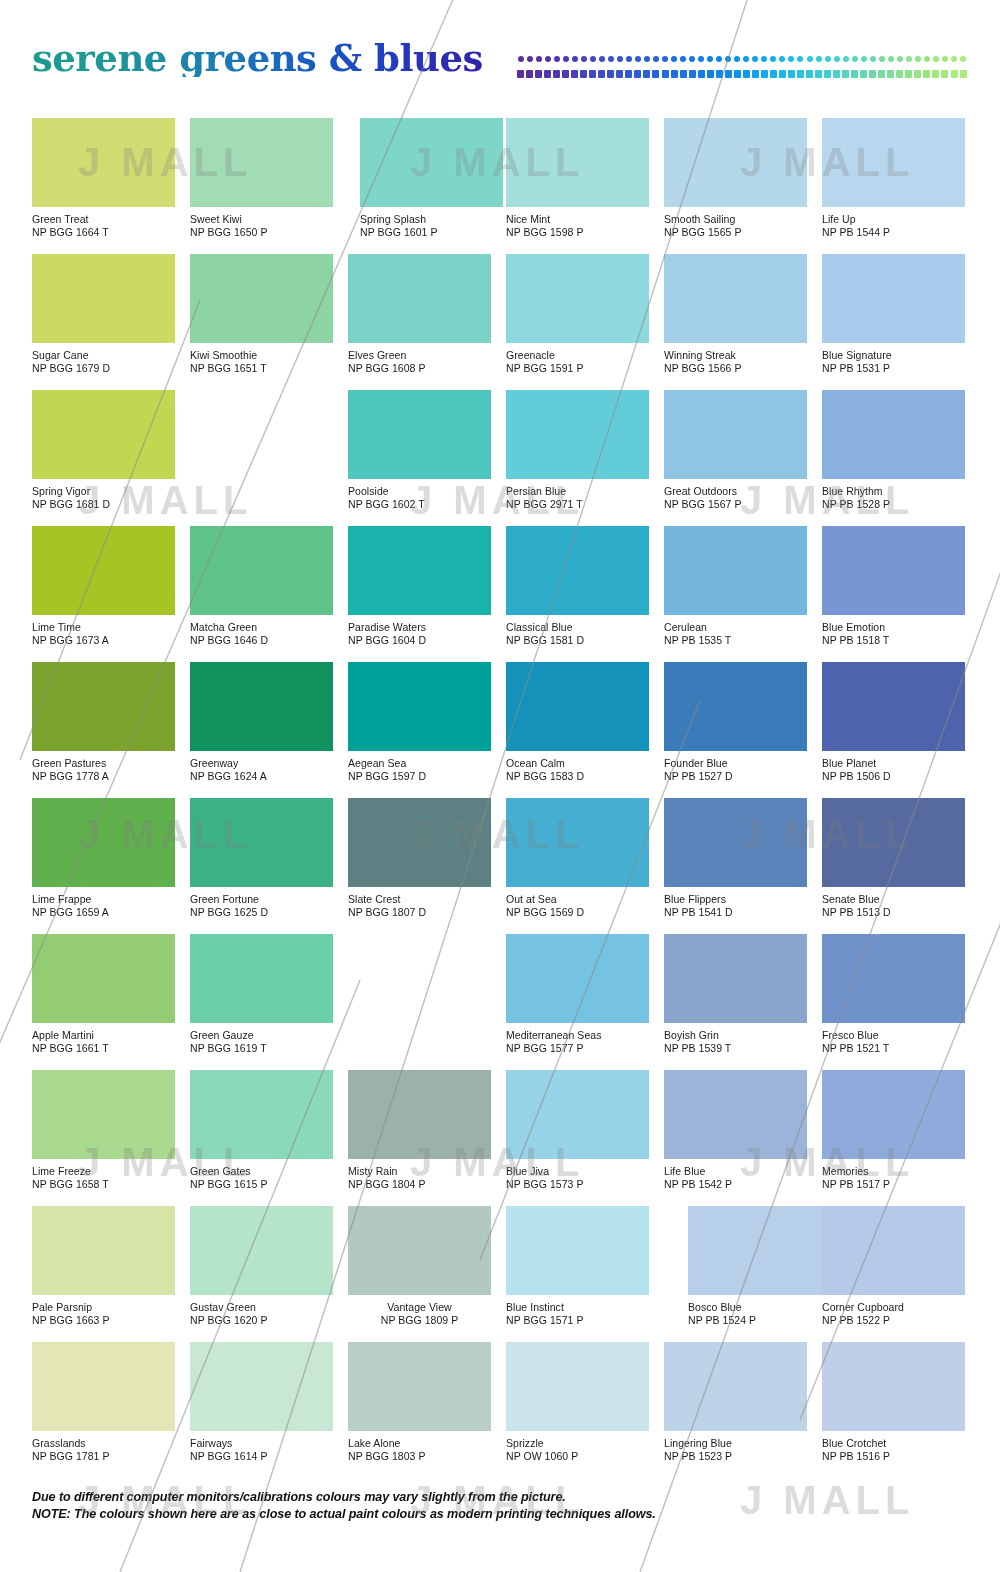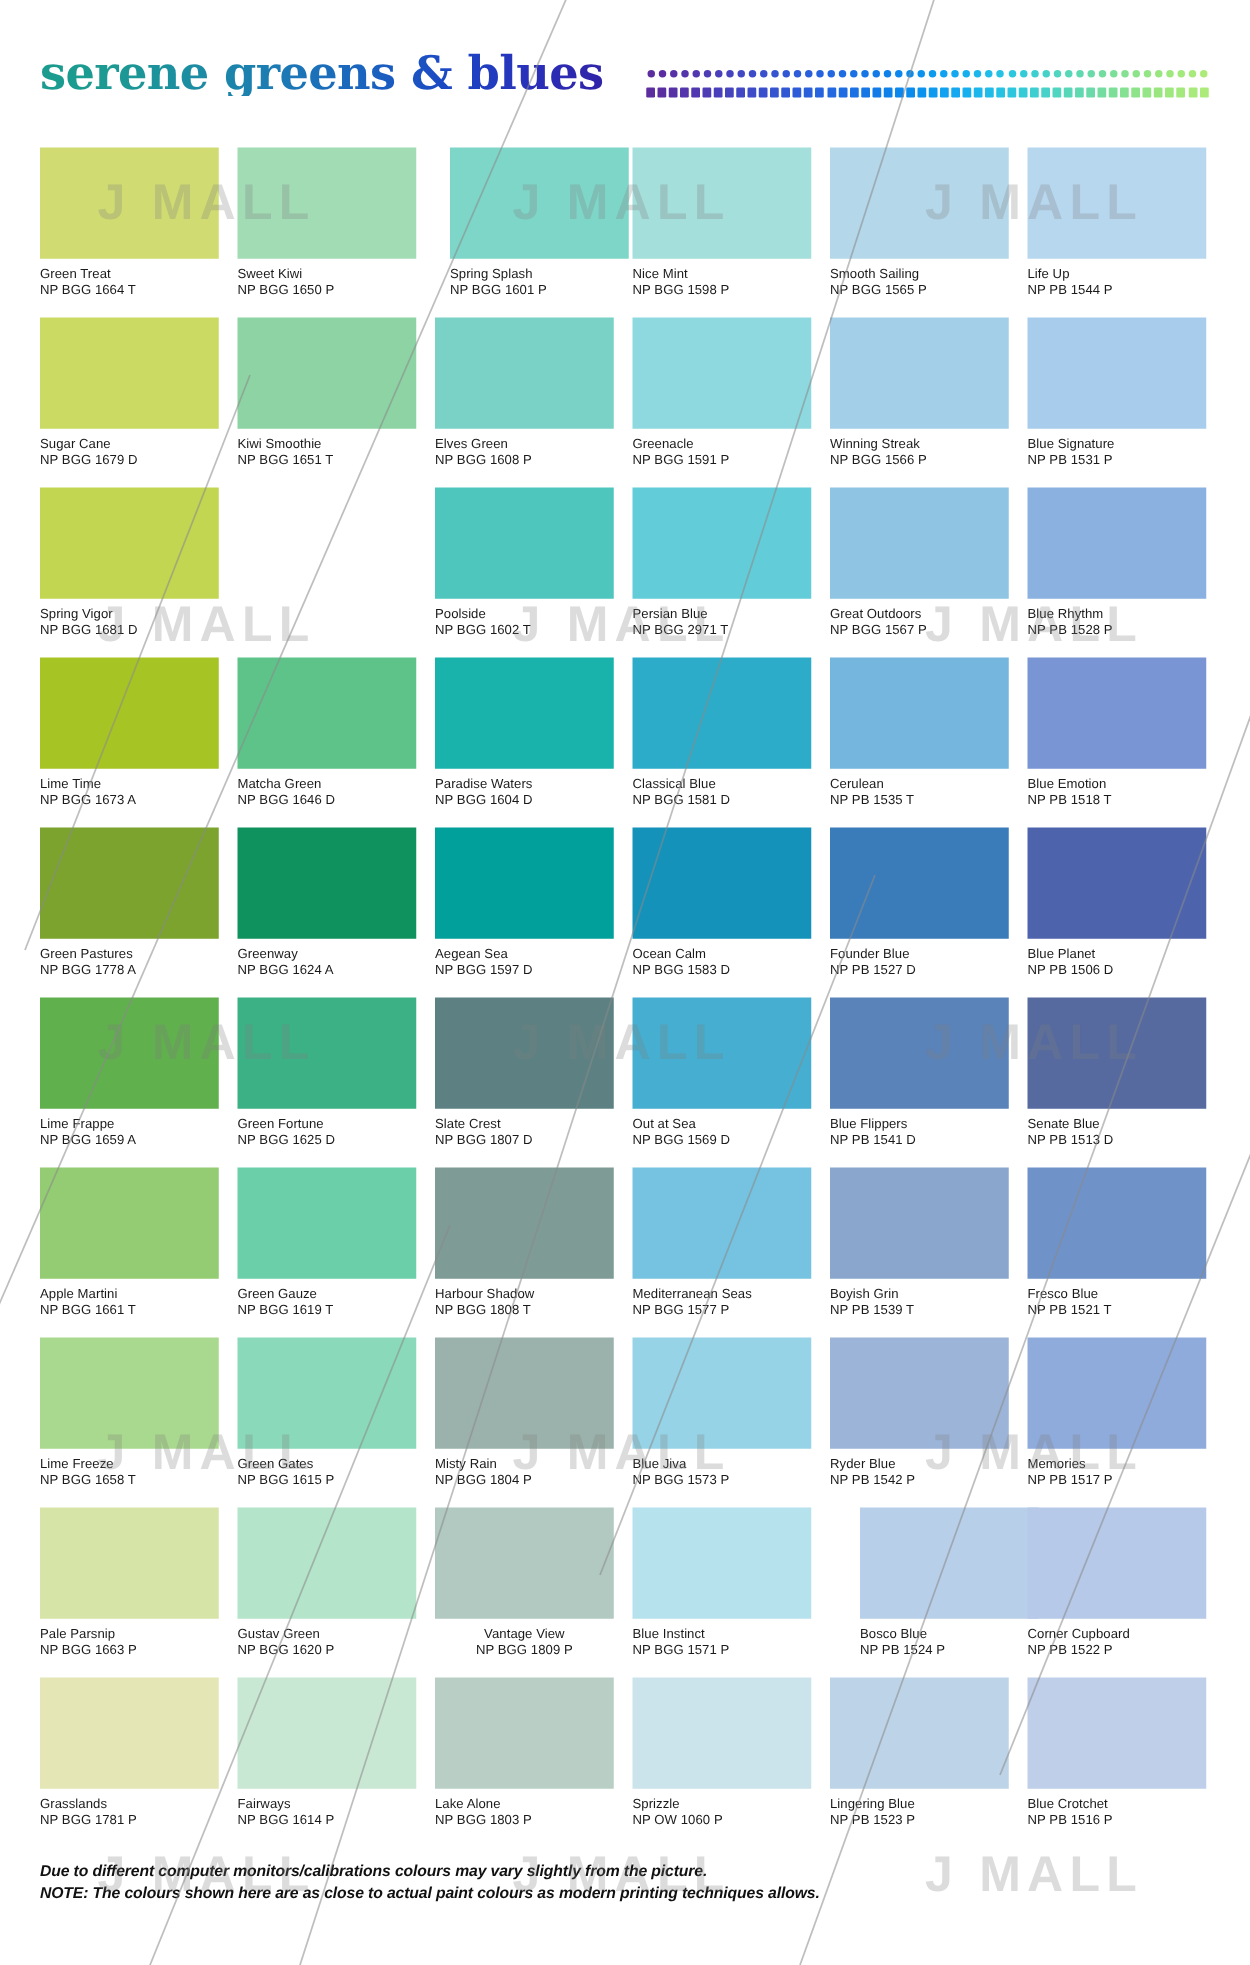--- a/index.html
+++ b/index.html
@@ -718,27 +718,20 @@
             <span class="cd">NP BGG 1661 T</span>
           </div>
         </div>
         <div class="cell" style="left: 158px;">
           <div class="chip" style="background: rgb(107, 207, 169);"></div>
           <div class="chip-label">
             <span class="nm">Green Gauze</span>
             <span class="cd">NP BGG 1619 T</span>
           </div>
         </div>
-        <div class="cell" style="left: 316px;">
-          <div class="chip" style="background: rgb(126, 155, 150);"></div>
-          <div class="chip-label">
-            <span class="nm">Harbour Shadow</span>
-            <span class="cd">NP BGG 1808 T</span>
-          </div>
-        </div>
         <div class="cell" style="left: 474px;">
           <div class="chip" style="background: rgb(117, 195, 224);"></div>
           <div class="chip-label">
             <span class="nm">Mediterranean Seas</span>
             <span class="cd">NP BGG 1577 P</span>
           </div>
         </div>
         <div class="cell" style="left: 632px;">
           <div class="chip" style="background: rgb(138, 166, 205);"></div>
           <div class="chip-label">
@@ -779,21 +772,21 @@
         <div class="cell" style="left: 474px;">
           <div class="chip" style="background: rgb(151, 211, 230);"></div>
           <div class="chip-label">
             <span class="nm">Blue Jiva</span>
             <span class="cd">NP BGG 1573 P</span>
           </div>
         </div>
         <div class="cell" style="left: 632px;">
           <div class="chip" style="background: rgb(156, 180, 216);"></div>
           <div class="chip-label">
-            <span class="nm">Ryder Blue</span>
+            <span class="nm">Life Blue</span>
             <span class="cd">NP PB 1542 P</span>
           </div>
         </div>
         <div class="cell" style="left: 790px;">
           <div class="chip" style="background: rgb(143, 171, 219);"></div>
           <div class="chip-label">
             <span class="nm">Memories</span>
             <span class="cd">NP PB 1517 P</span>
           </div>
         </div>

